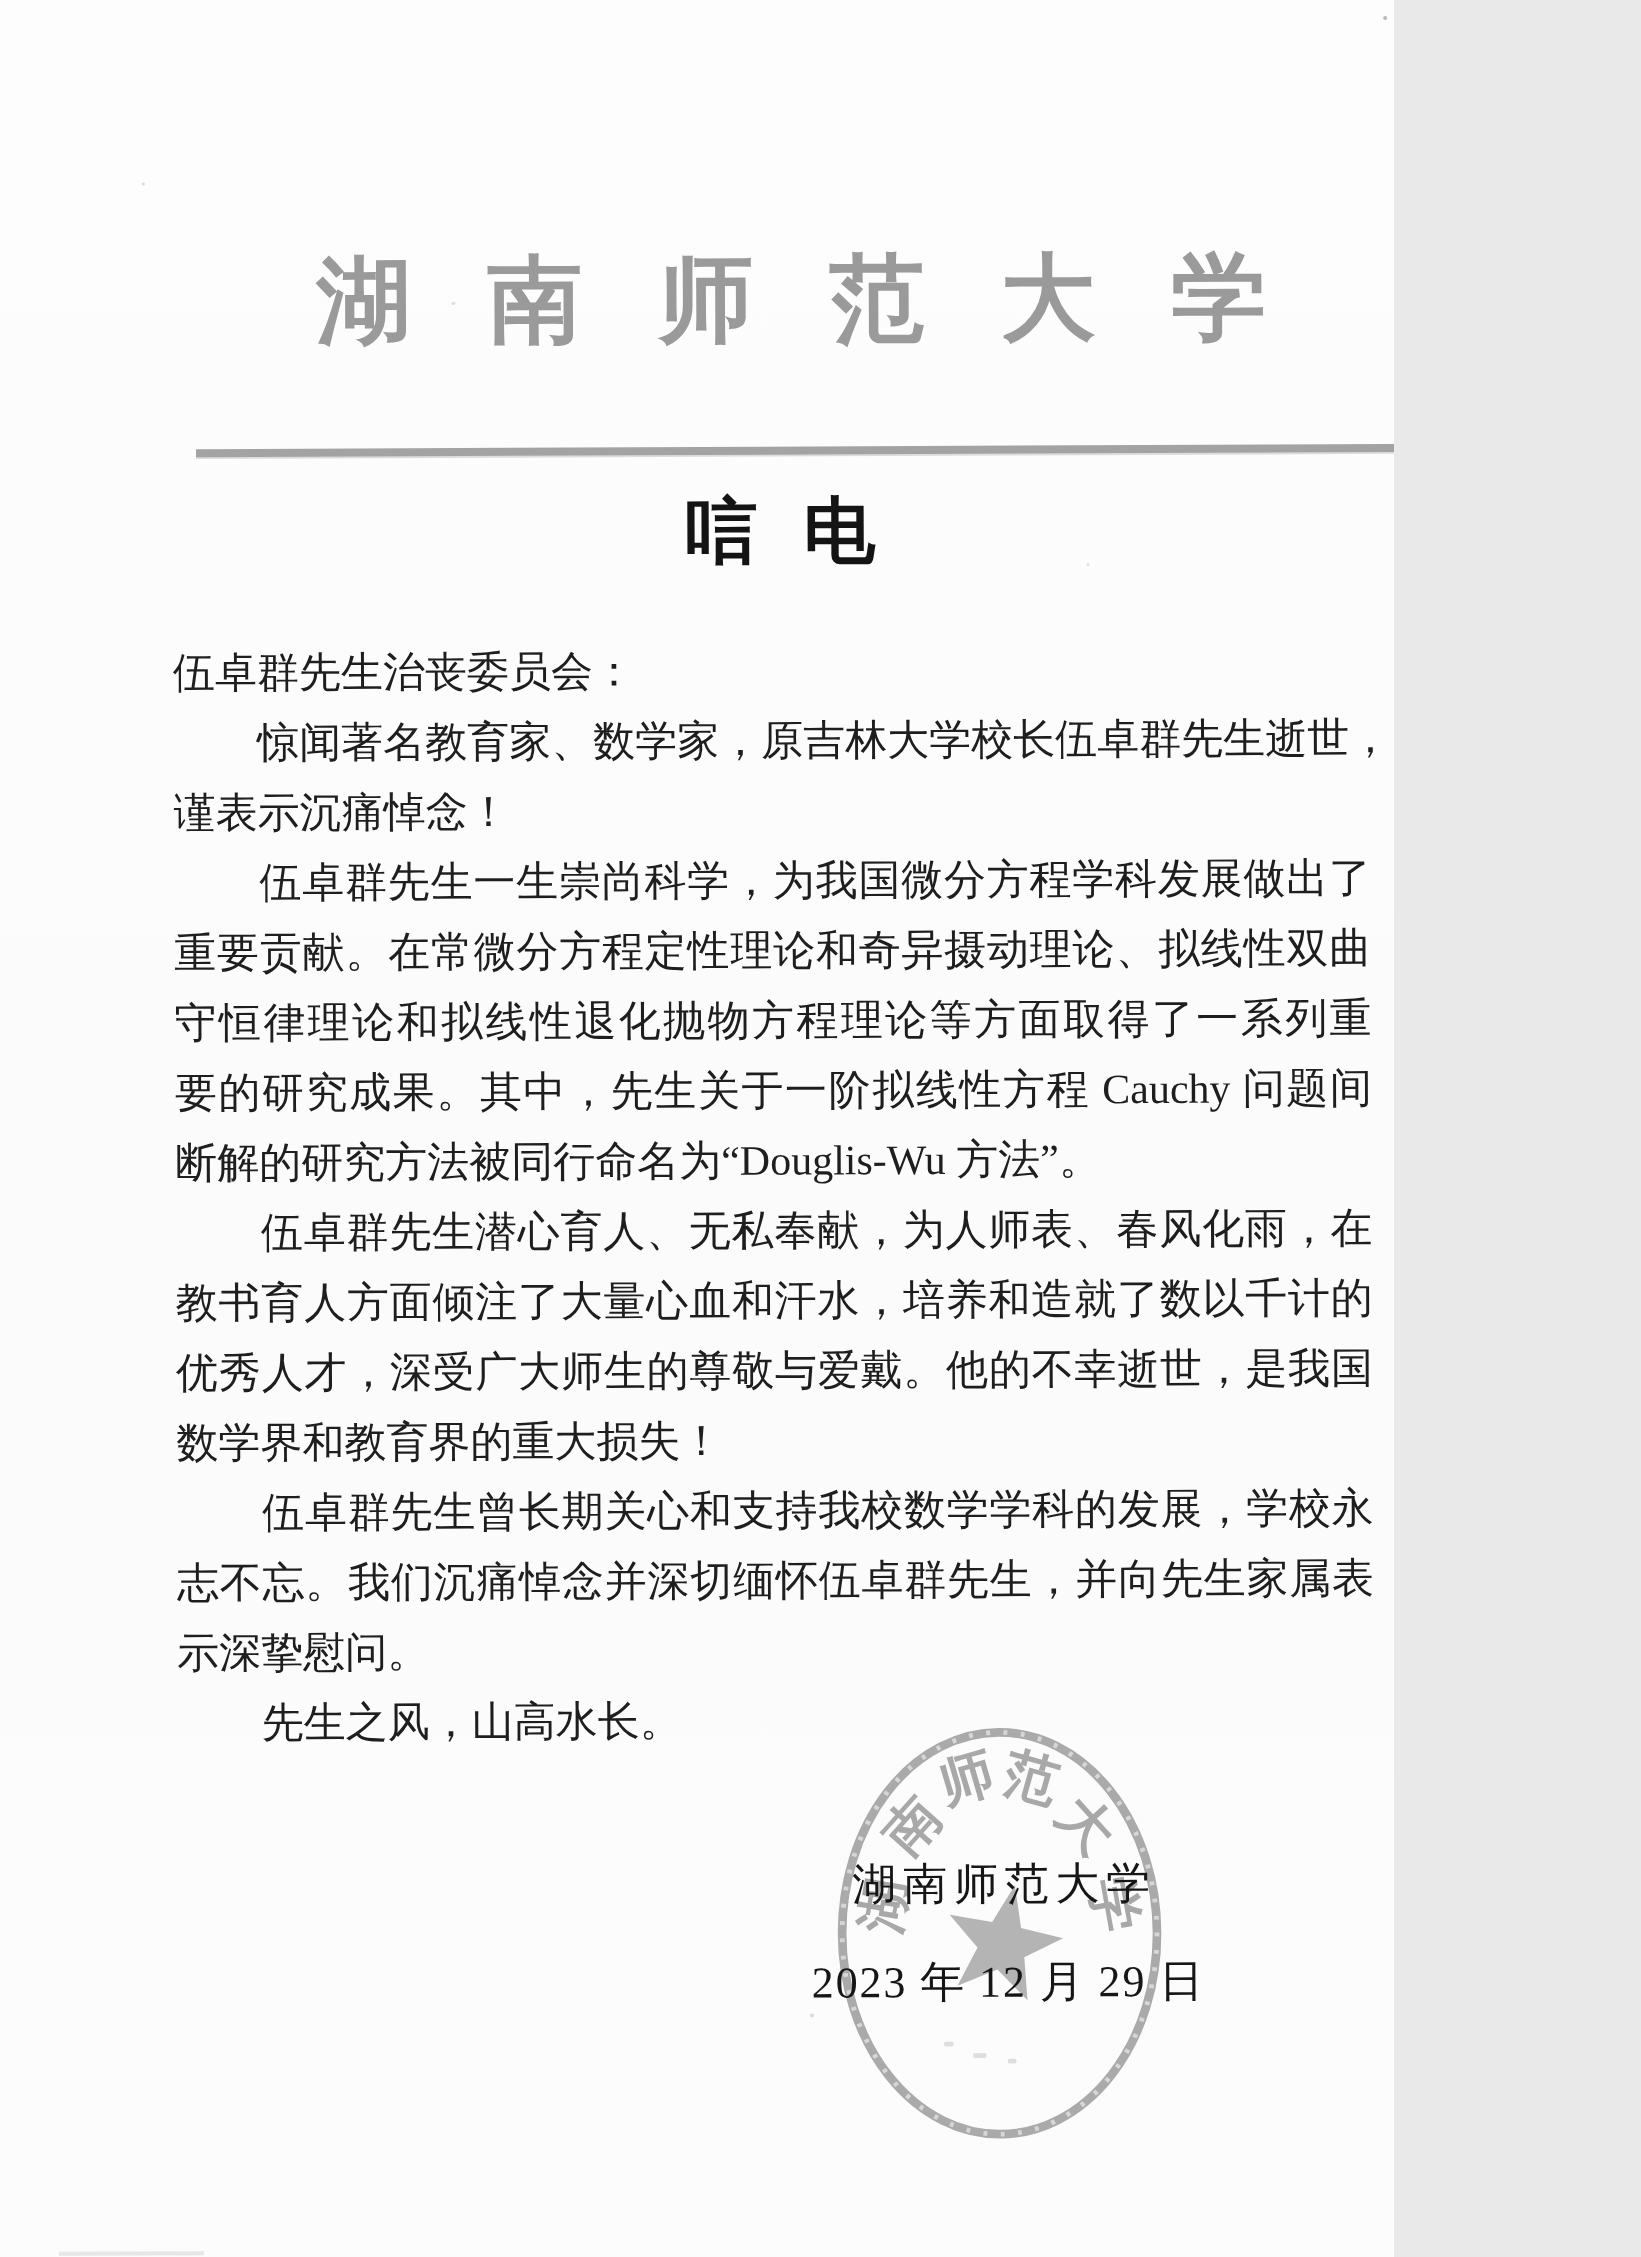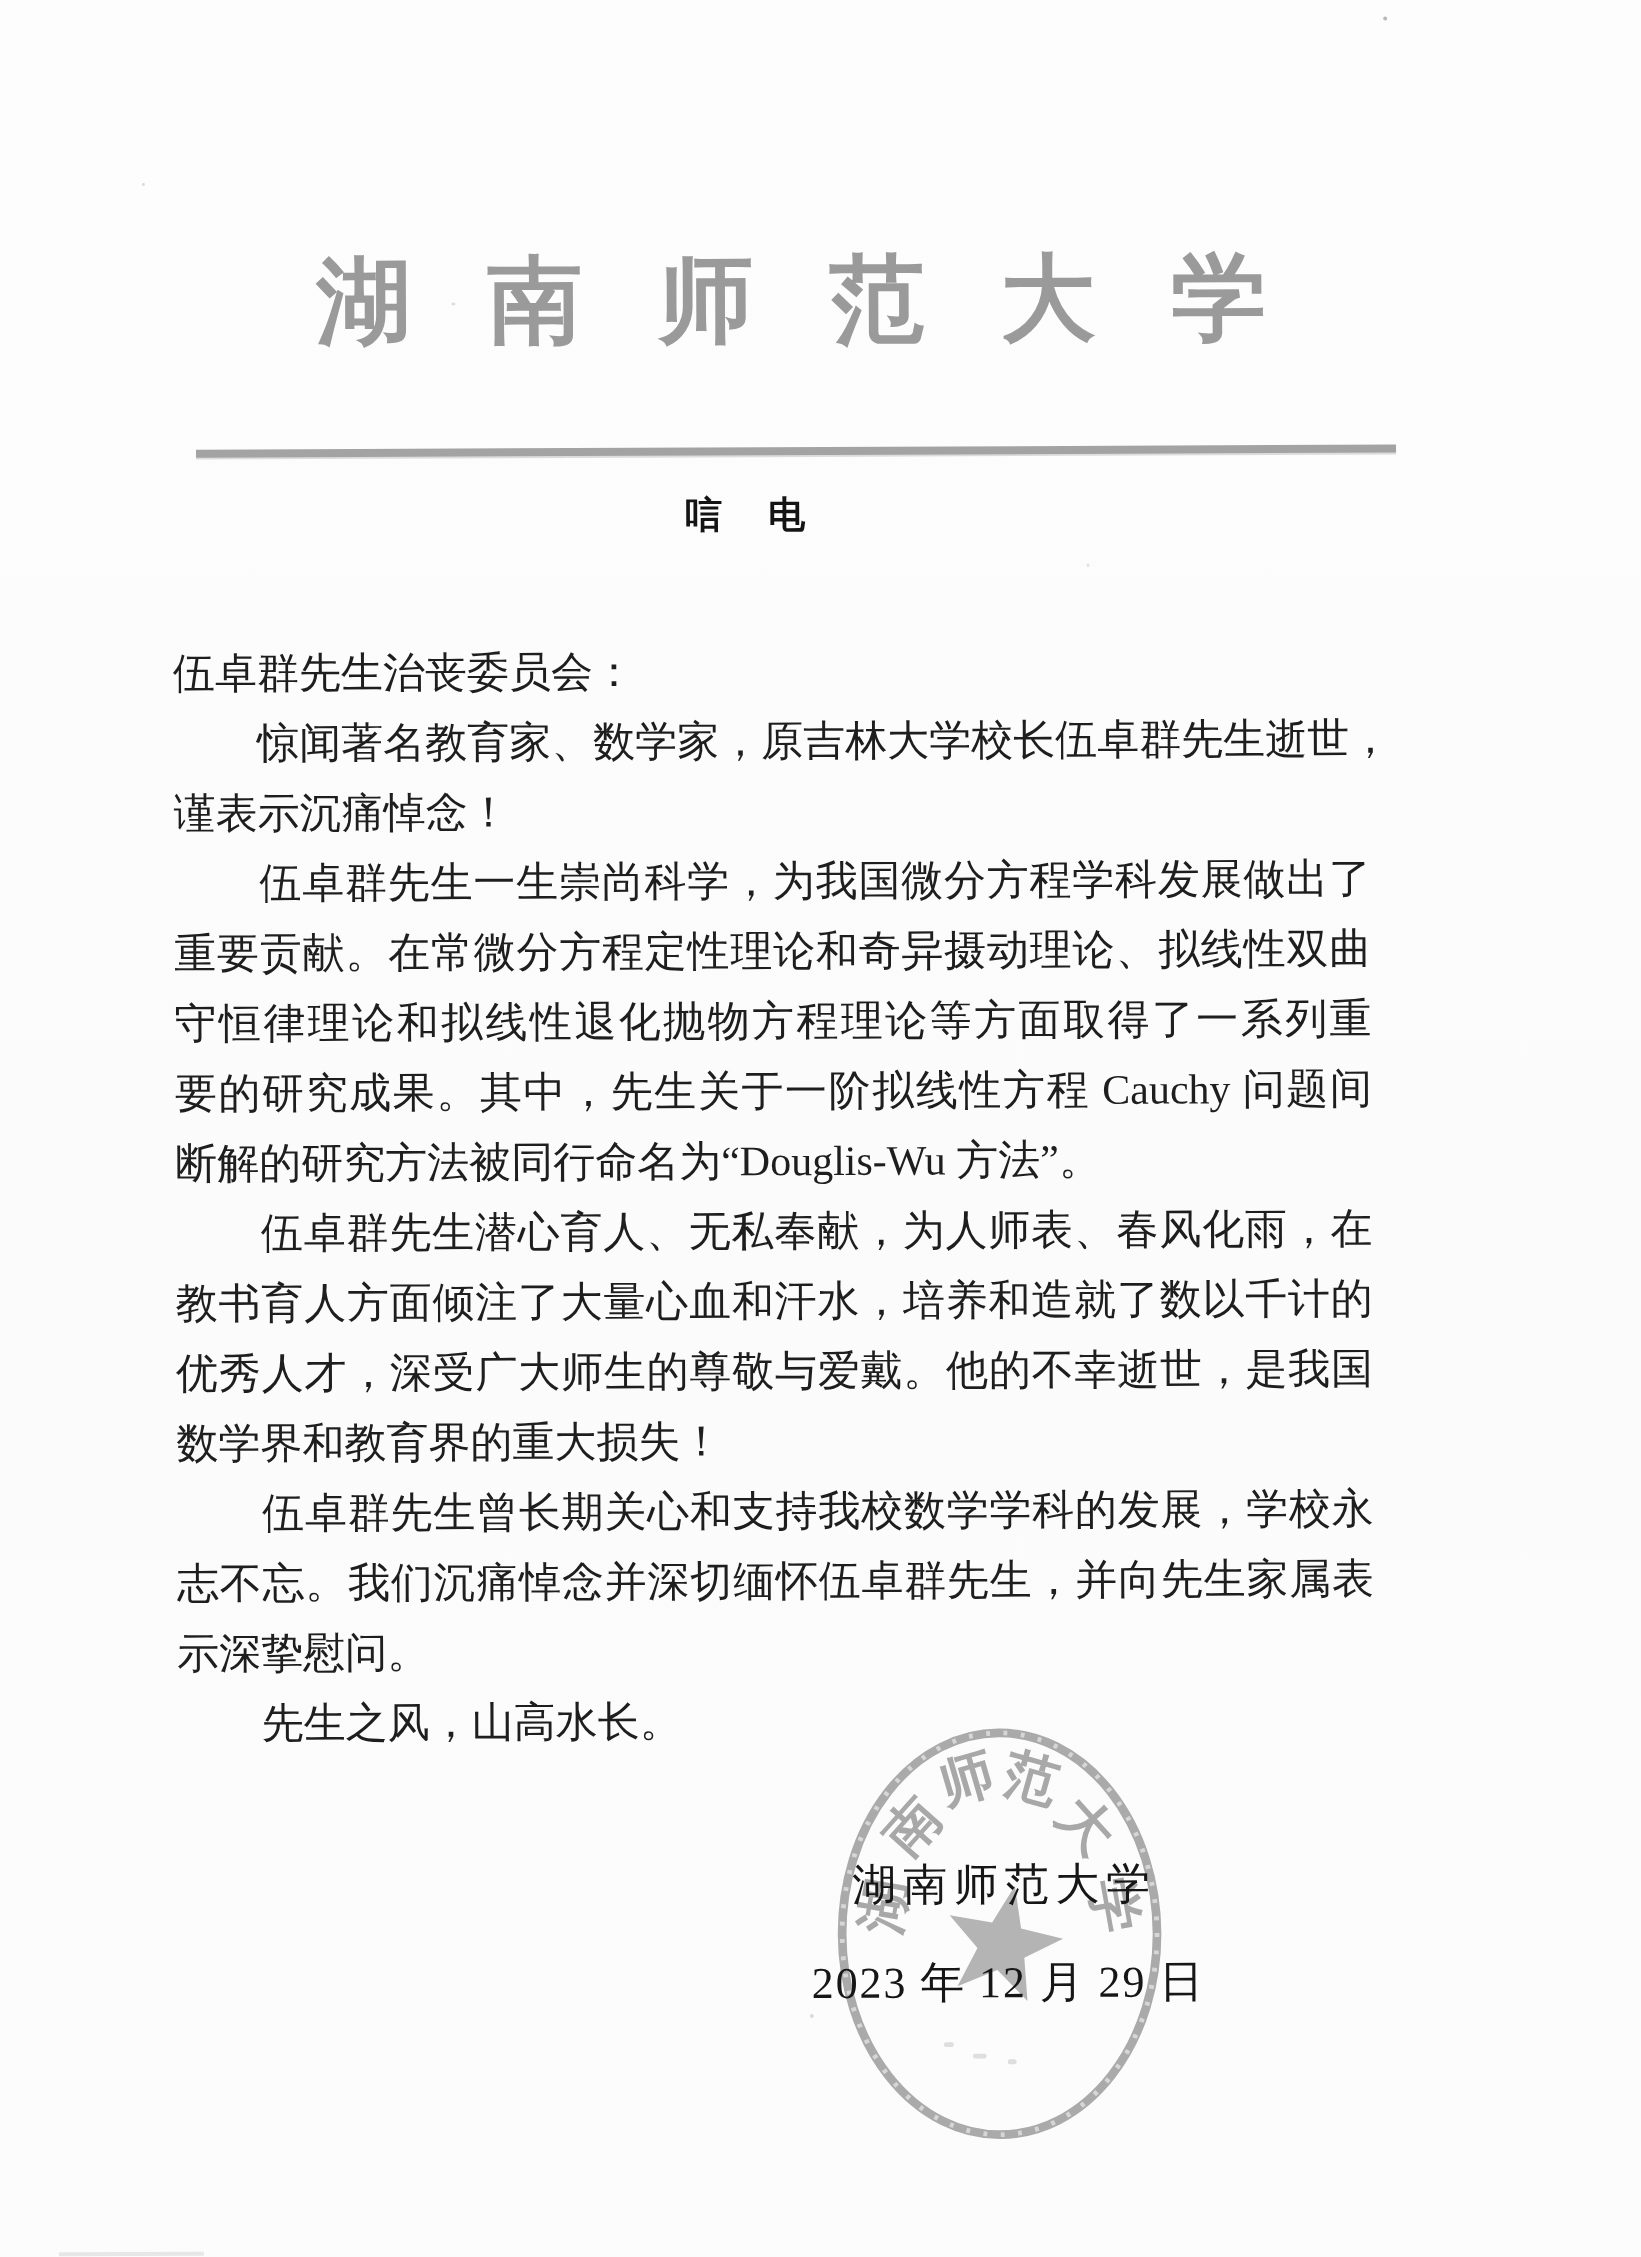--- a/index.html
+++ b/index.html
@@ -1,36 +1,36 @@
 <!DOCTYPE html>
 <html><head>
 <meta charset="utf-8">
 <style>
   html,body{margin:0;padding:0;background:#e9e9e9;}
   .page{
     position:relative;
-    width:1641px;height:2257px;
+    width:1394px;height:2257px;
     background:linear-gradient(180deg,#fdfdfd 0%,#fbfbfb 55%,#fcfcfc 100%);
     overflow:hidden;
     font-family:"Liberation Serif","DejaVu Serif",serif;
   }
   .tilt{position:absolute;inset:0;transform:rotate(-0.25deg);transform-origin:50% 40%;}
   
   .masthead{
     position:absolute;left:319px;top:253px;
     font-size:95px;font-weight:bold;color:#9a9a9a;
     letter-spacing:76px;white-space:nowrap;line-height:1;
   }
   .rule{
     position:absolute;left:198px;top:447px;width:1200px;height:7.7px;
     background:#a3a3a3;box-shadow:0 1.9px 0 rgba(160,160,160,.35);
   }
   .doc-title{
     position:absolute;left:687px;top:496px;
-    font-size:37px;font-weight:bold;color:#141414;
+    font-size:72px;font-weight:bold;color:#141414;
     letter-spacing:46px;white-space:nowrap;line-height:1;
   }
   .body-block{
     position:absolute;left:174px;top:636px;width:1197px;
     font-size:42px;line-height:70px;color:#1e1e1e;
   }
   .line{height:70px;white-space:nowrap;text-align:left;}
   .line.j{text-align:justify;text-align-last:justify;text-justify:inter-character;}
   .sig{
     position:absolute;left:848px;top:1860px;

